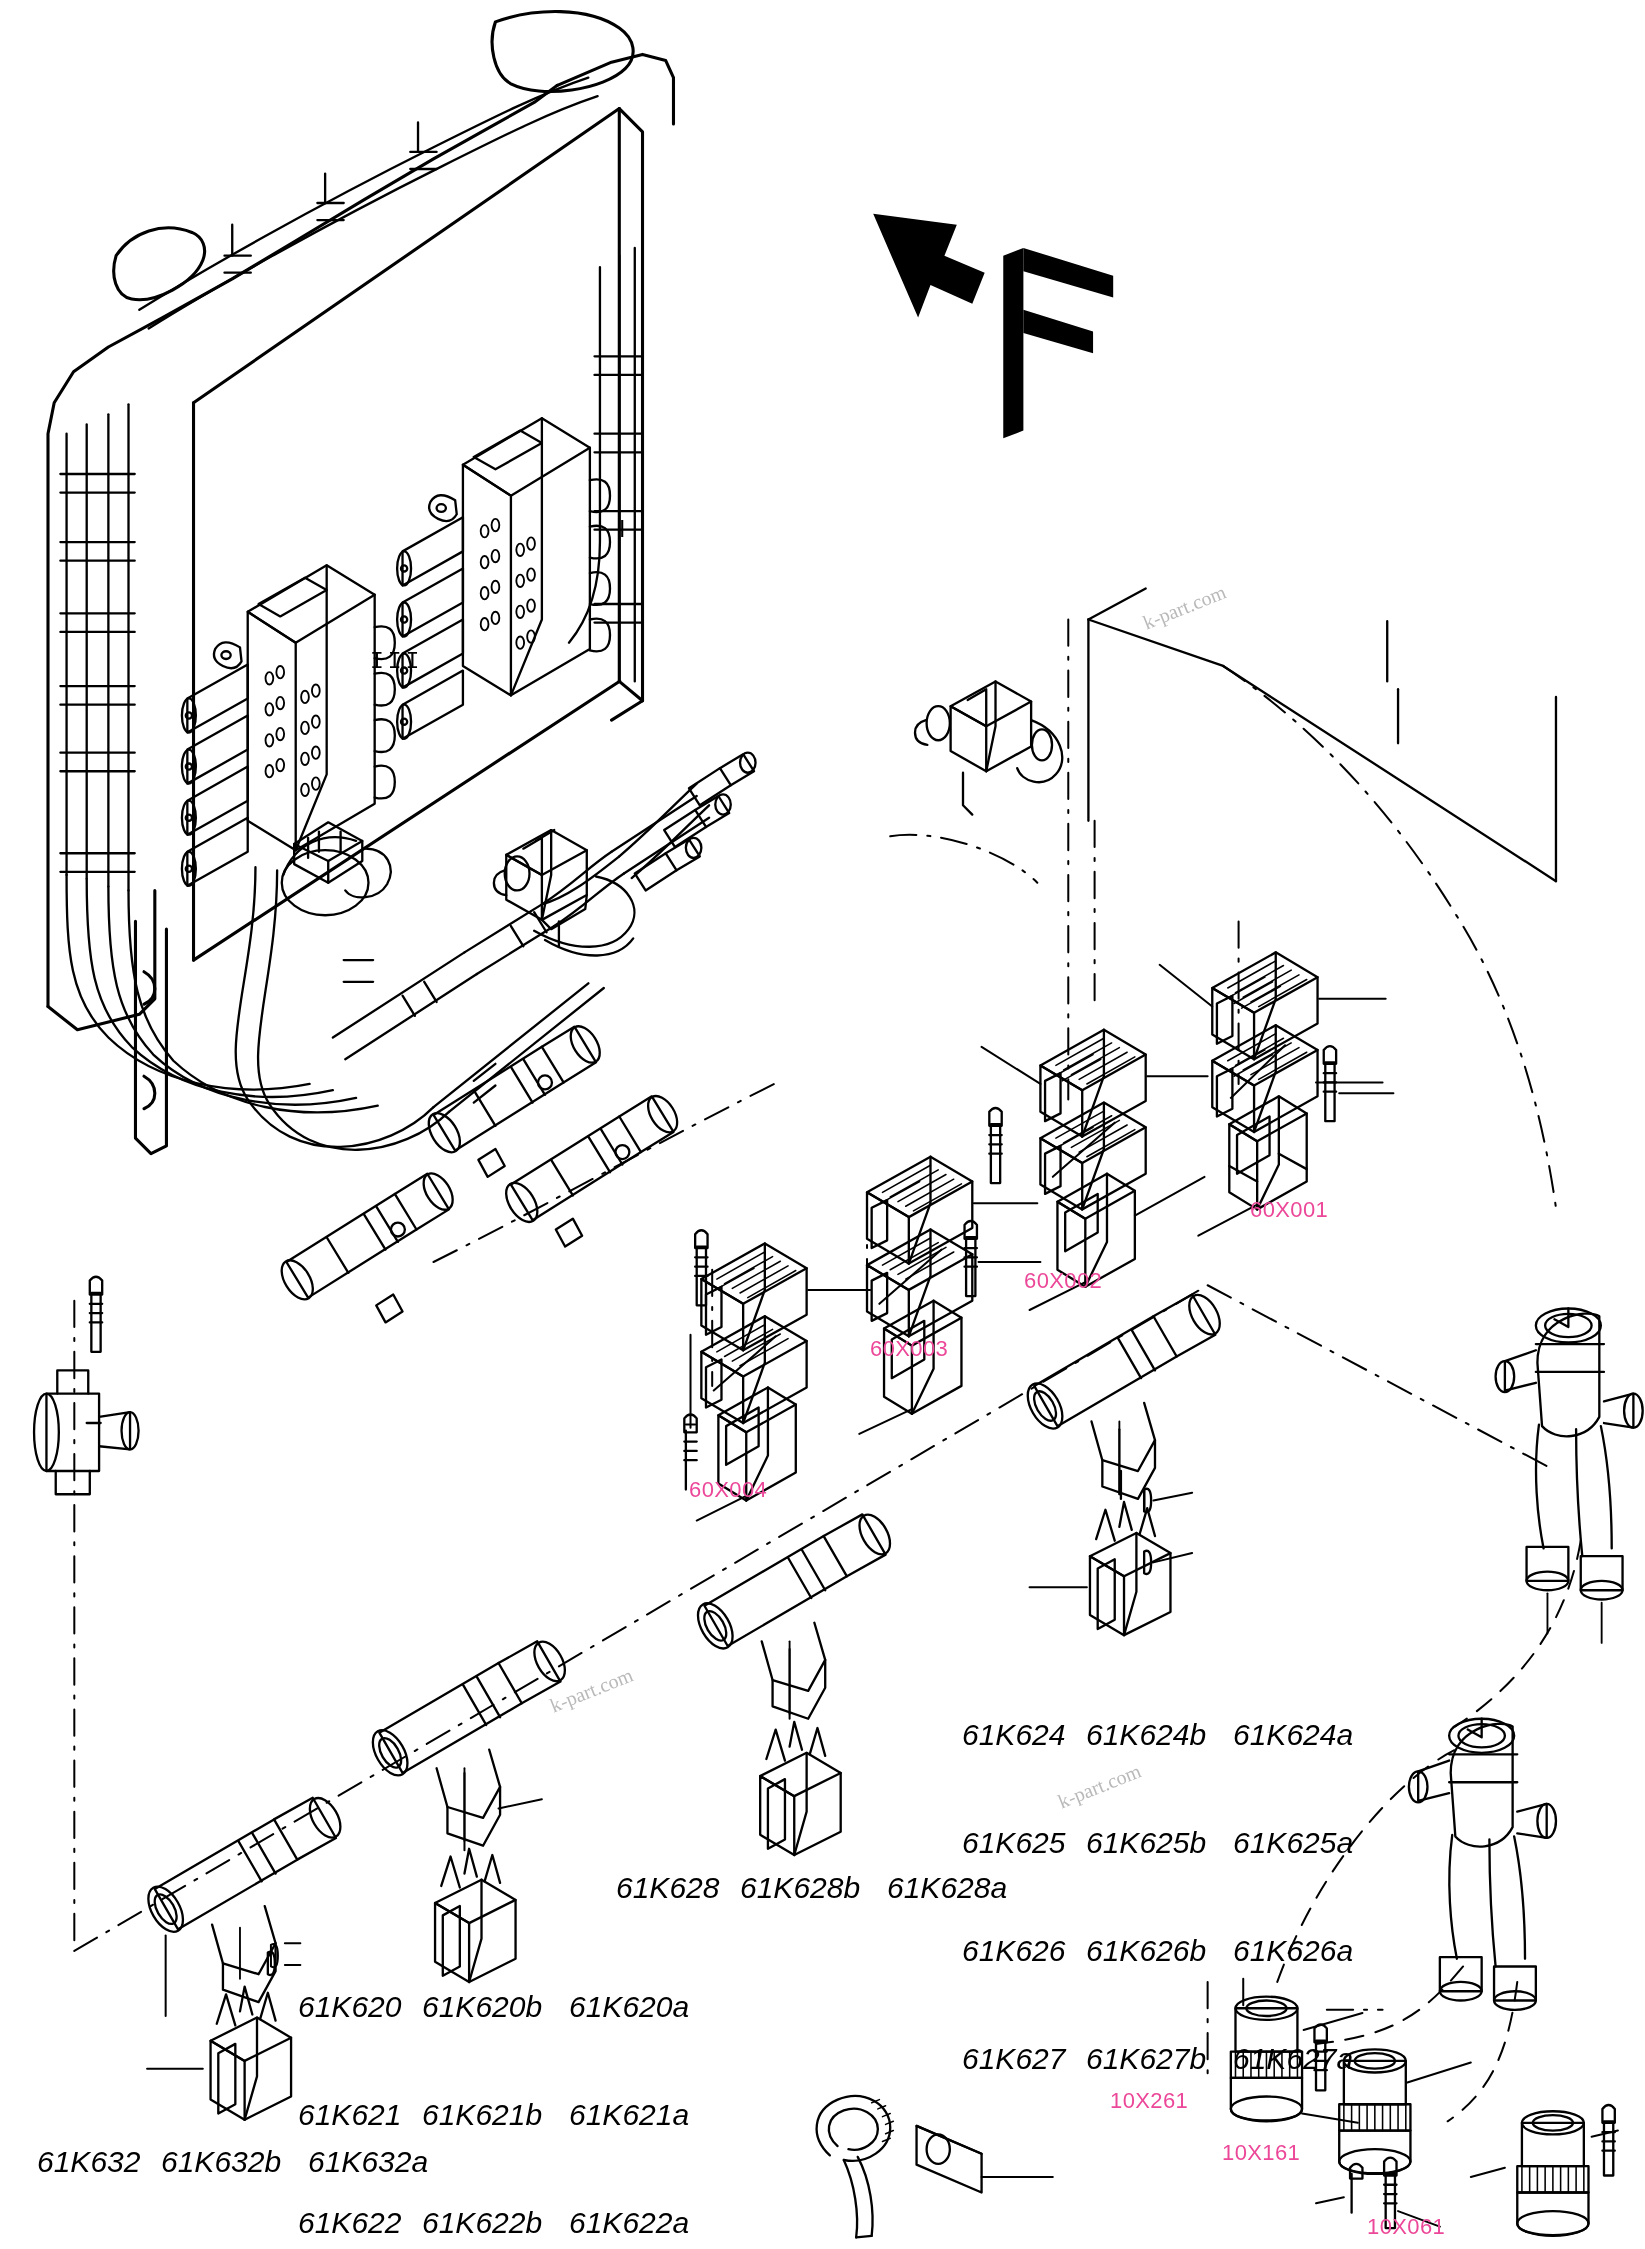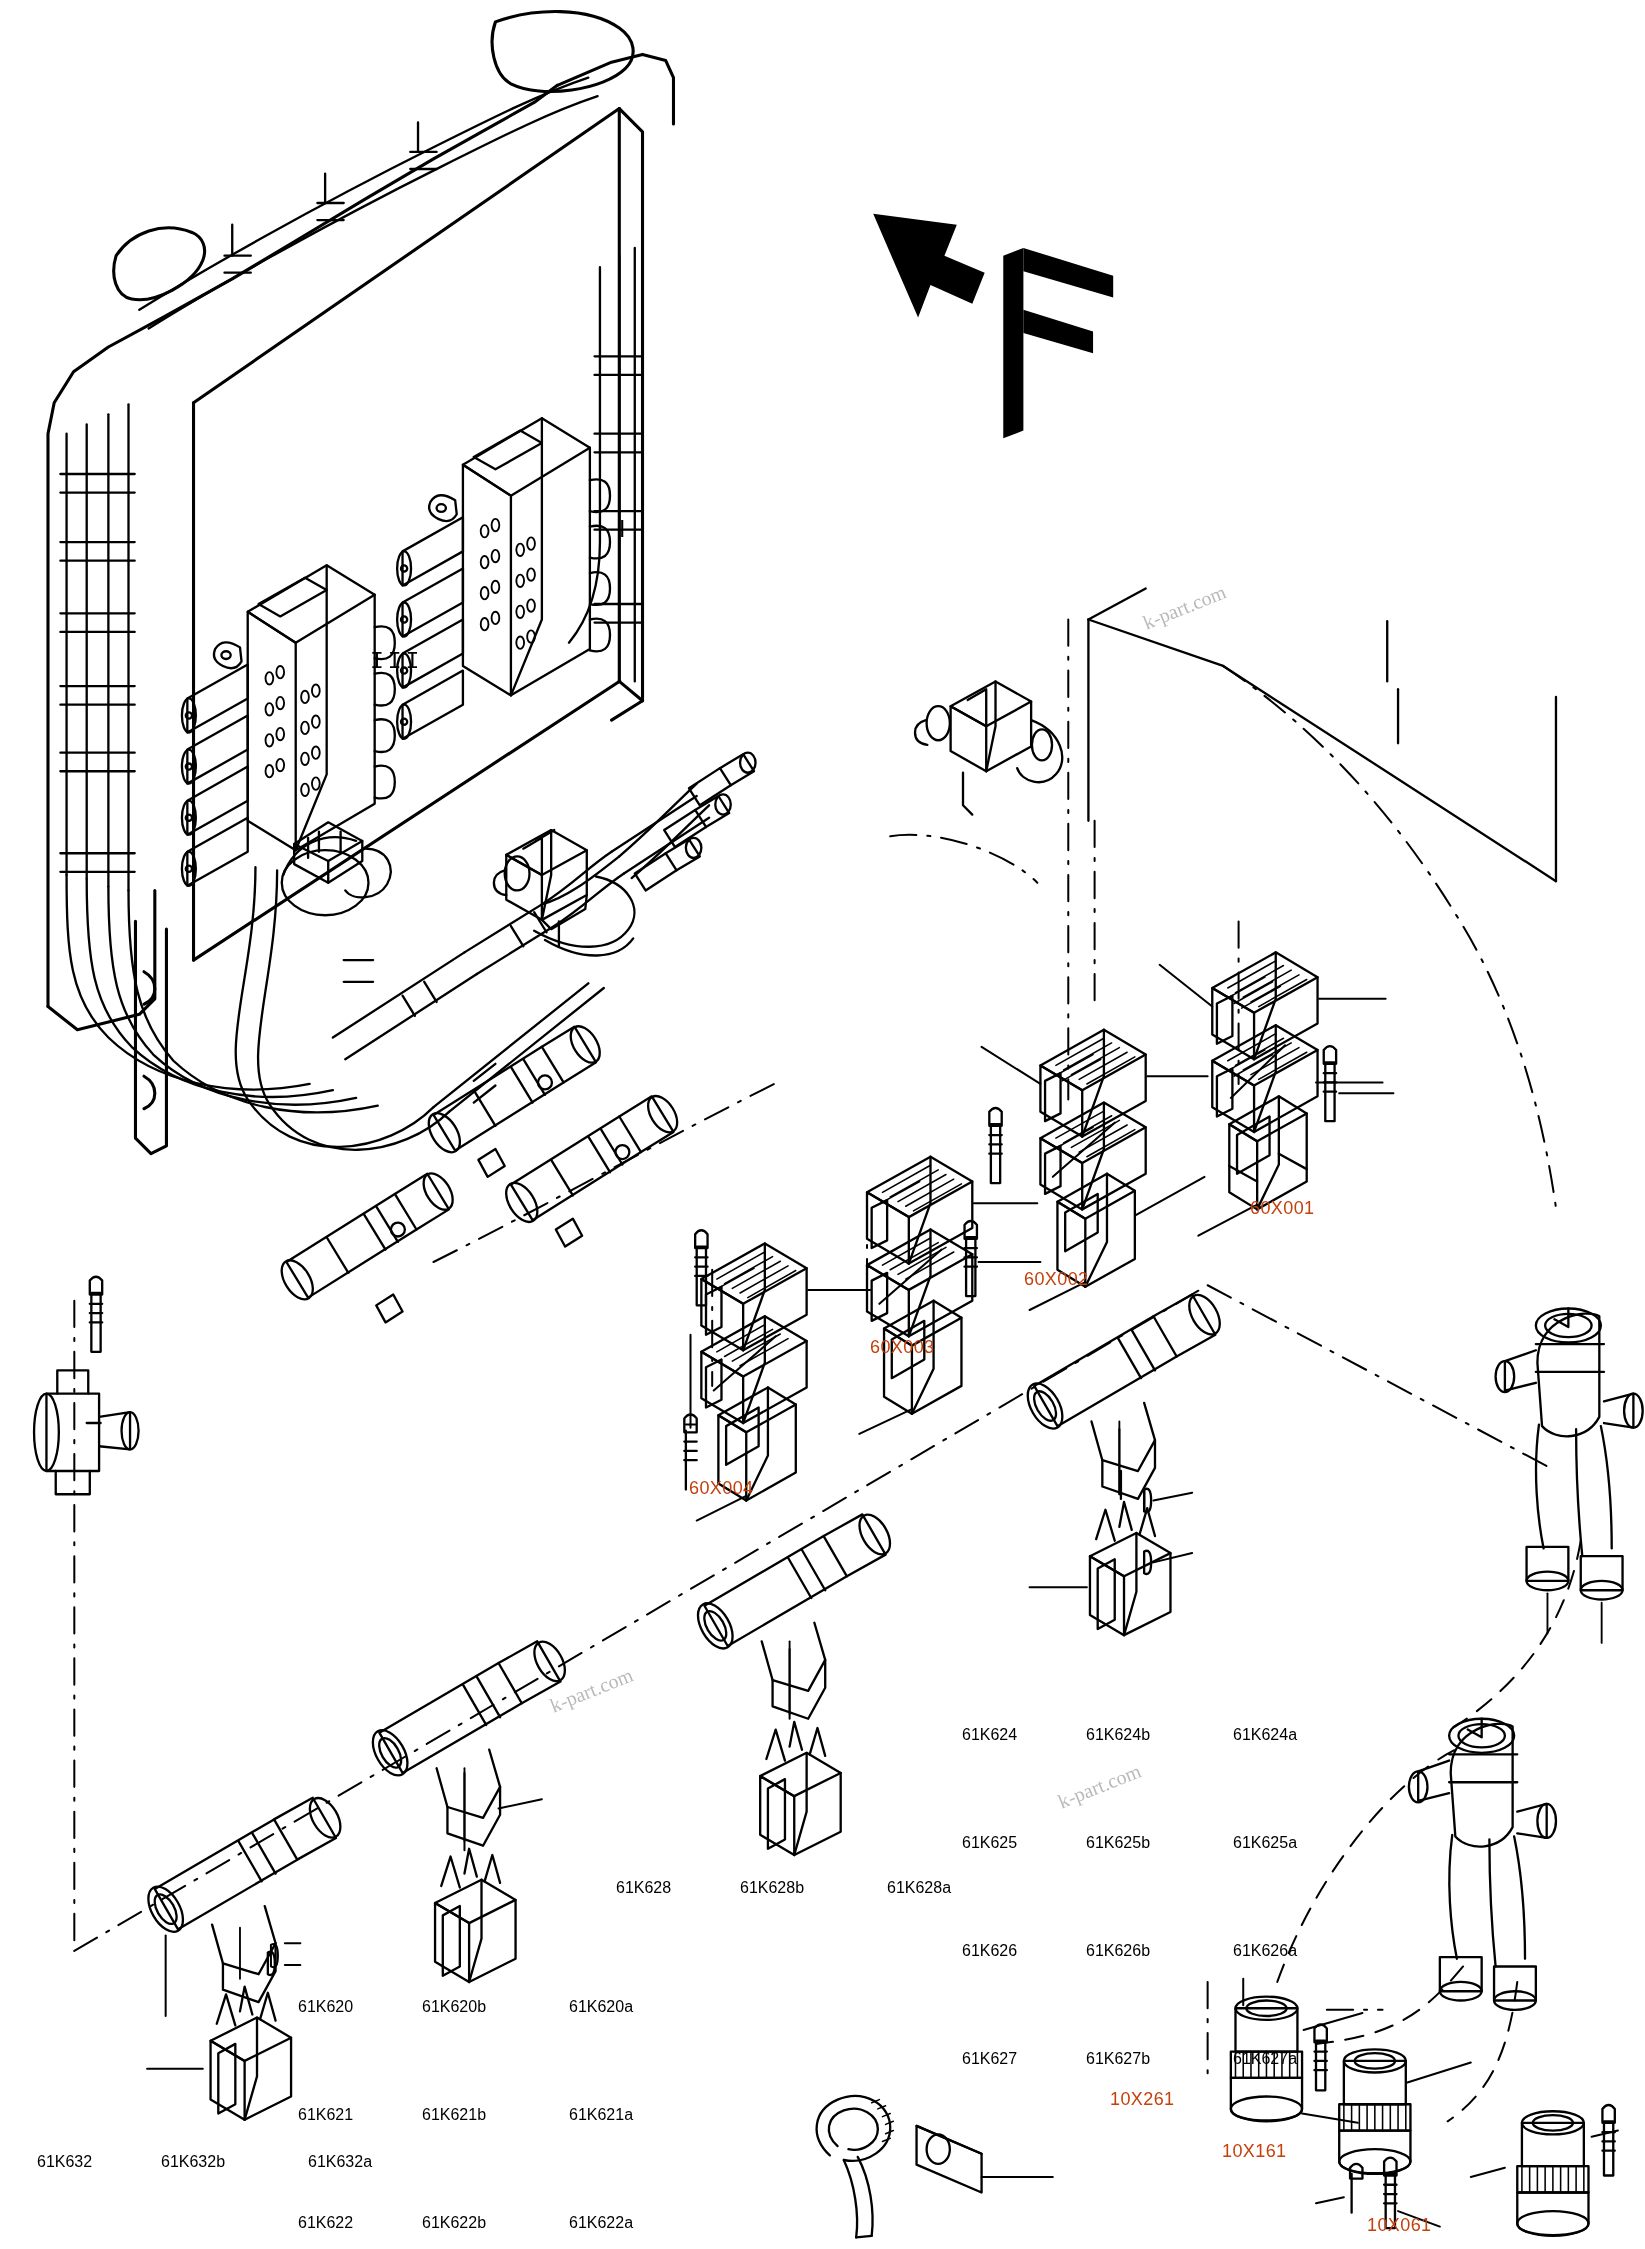--- a/index.html
+++ b/index.html
@@ -1,21 +1,21 @@
 <!DOCTYPE html>
 <html style="font-size:12.4px"><head>
 <meta charset="utf-8">
 <style>
   html,body{margin:0;padding:0;background:#fff;}
   body{width:1645px;height:2250px;position:relative;overflow:hidden;
        font-family:"Liberation Sans","DejaVu Sans",sans-serif;color:#000;}
   #stage{position:absolute;inset:0;width:1645px;height:2250px;}
   svg.layer{position:absolute;left:0;top:0;width:1645px;height:2250px;}
-  .lbl{position:absolute;font-size:18px;letter-spacing:0.4px;white-space:pre;color:#c2410c;line-height:1;}
-  .tbl{position:absolute;font-size:16px;line-height:36px;white-space:pre;color:#000;}
+  .lbl{position:absolute;font-size:22px;letter-spacing:0.4px;white-space:pre;color:#ec4899;line-height:1;}
+  .tbl{position:absolute;font-size:30px;line-height:36px;white-space:pre;color:#000;font-style:italic;}
   .tbl .row{display:flex;}
   .tbl .c{display:inline-block;}
   .c1{width:124px;}
   .c2{width:147px;}
   .c3{width:147px;}
   .wm{position:absolute;font-size:20px;color:#b9b9b9;white-space:nowrap;
       font-family:"Liberation Serif","DejaVu Serif",serif;}
   .roman{position:absolute;font-size:23px;letter-spacing:3.9px;color:#000;}
 </style>
 </head>

